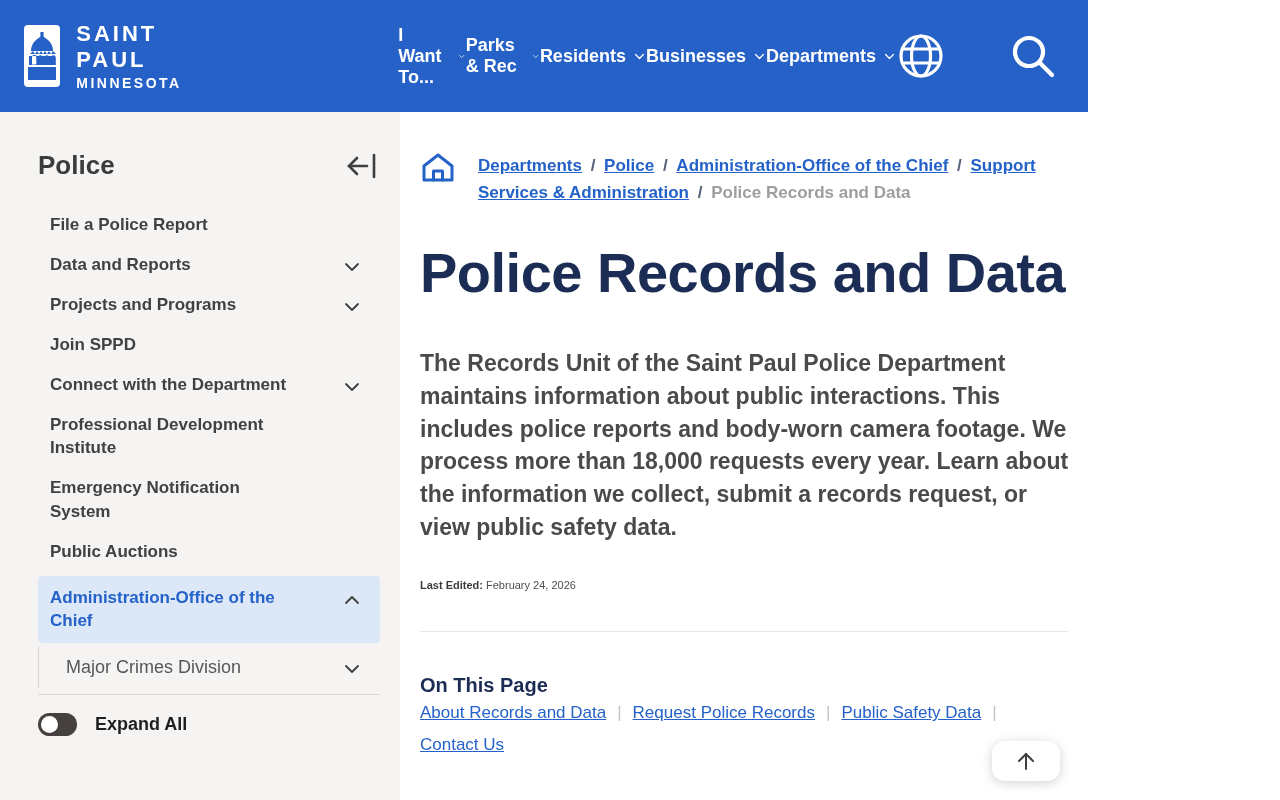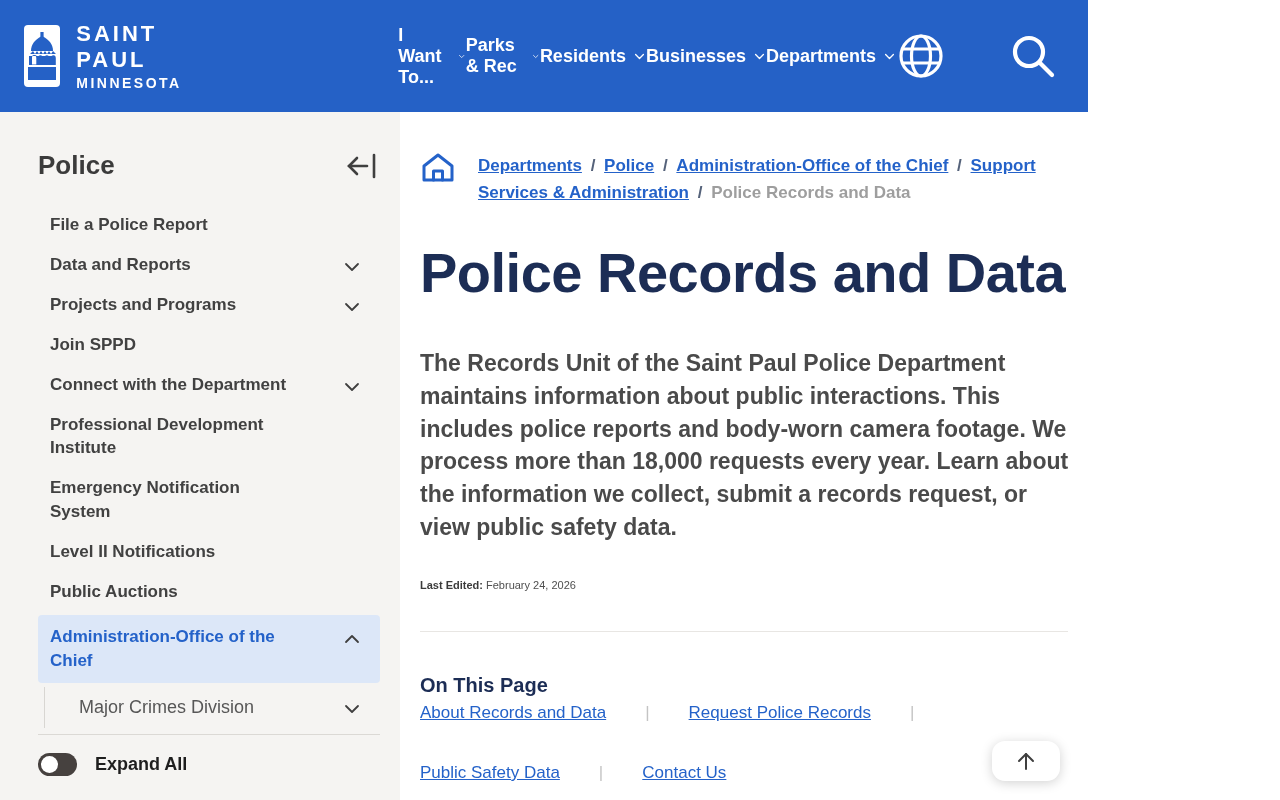--- a/index.html
+++ b/index.html
@@ -25,21 +25,21 @@
   
   .sidebar { width:400px; flex:none; background:#F5F4F2; padding:38px 20px 0 38px; overflow:hidden; }
   .sidebar-head { display:flex; align-items:center; justify-content:space-between; padding-right:2px; }
   .sidebar-title { font-size:26px; font-weight:700; color:#3B3B3B; }
   .collapse-icon { width:32px; height:28px; cursor:pointer; }
   .side-list { margin-top:24px; }
   .side-item { display:flex; align-items:flex-start; justify-content:space-between; padding:8px 12px; font-size:17px; font-weight:600; color:#414141; line-height:1.4; cursor:pointer; border-radius:4px; }
   .side-item .lbl { max-width:248px; }
   .side-item .schev { width:20px; height:20px; stroke:#3F3F3F; stroke-width:1.8; fill:none; flex:none; margin-top:4px; margin-right:6px; }
   .side-item.active { background:#DCE7F8; color:#2462C9; margin:4px 0; padding-top:10px; padding-bottom:10px; }
-  .side-item.sub { margin-left:6px; border-left:1px solid #D8D6D2; border-radius:0; padding-left:34px; color:#575757; font-weight:400; font-size:18px; }
+  .side-item.sub { border-left:1px solid #D8D6D2; border-radius:0; padding-left:27px; color:#575757; font-weight:400; font-size:18px; }
   .side-divider { border:none; border-top:1px solid #DBD9D5; margin:6px 0 0 0; }
   .expand-row { display:flex; align-items:center; gap:18px; margin-top:18px; }
   .toggle { width:39px; height:23px; background:#46413F; border-radius:12px; position:relative; cursor:pointer; flex:none; }
   .toggle-knob { width:17px; height:17px; background:#fff; border-radius:50%; position:absolute; left:3px; top:3px; }
   .expand-label { font-size:18px; font-weight:700; color:#1E1E1E; }
 
   
   .main { flex:1; background:#fff; padding:40px 10px 0 20px; overflow:hidden; }
   .breadcrumb { display:flex; align-items:flex-start; gap:8px; }
   .home-icon { width:36px; height:32px; flex:none; cursor:pointer; }
@@ -48,21 +48,21 @@
   .crumb-sep { color:#55627A; font-weight:700; padding:0 4px; }
   .crumb-current { color:#9E9E9E; font-weight:700; }
   .page-title { margin-top:34px; font-size:56px; font-weight:700; letter-spacing:-0.5px; color:#1C2D55; }
   .lede { margin-top:42px; max-width:832px; font-size:23px; font-weight:700; color:#4A4A4A; line-height:1.42; }
   .last-edited { margin-top:36px; font-size:11px; }
   .last-edited .le-label { font-weight:700; color:#3B3B3B; }
   .last-edited .le-value { color:#4F4F4F; }
   .main-divider { border:none; border-top:1px solid #E8E6E3; margin:40px 10px 0 0; }
   .otp { margin-top:42px; display:flex; align-items:flex-start;flex-direction:column; }
   .otp-label { flex:none; width:145px; font-size:20px; font-weight:700; color:#1C2D55; }
-  .otp-links { display:flex; flex-wrap:wrap; align-items:flex-start; max-width:620px; font-size:17px; line-height:1.85;gap:28px; }
+  .otp-links { display:flex; flex-wrap:wrap; align-items:flex-start; max-width:620px; font-size:17px; line-height:1.85; }
   .otp-links a { color:#2462C9; text-decoration:underline; cursor:pointer; }
   .otp-pipe { color:#C4C4C4; padding:0 11px; }
   .section-heading { margin-top:34px; font-size:40px; font-weight:700; color:#0f172a; }
 
   
   .scroll-top { position:absolute; right:28px; bottom:19px; width:68px; height:40px; background:#fff; border:none; border-radius:13px; box-shadow:0 2px 12px rgba(0,0,0,0.18); display:flex; align-items:center; justify-content:center; cursor:pointer; }
   .scroll-top svg { width:22px; height:22px; stroke:#3F3F3F; stroke-width:2; fill:none; }
 </style>
 </head>
 <body>
@@ -176,23 +176,20 @@
      <polyline points="4 7, 10 13, 16 7" stroke-linecap="round" stroke-linejoin="round" stroke="#3F3F3F" fill="none" stroke-width="1.8"></polyline>
    </svg>
           </a>
           <a class="side-item">
             <span class="lbl">Professional Development Institute</span>
           </a>
           <a class="side-item">
             <span class="lbl">Emergency Notification System</span>
           </a>
           <a class="side-item">
-            <span class="lbl">Level II Notifications</span>
-          </a>
-          <a class="side-item">
             <span class="lbl">Public Auctions</span>
           </a>
           <a class="side-item active">
             <span class="lbl">Administration-Office of the Chief</span>
             <svg class="schev" viewBox="0 0 20 20">
      <polyline points="4 13, 10 7, 16 13" stroke-linecap="round" stroke-linejoin="round" stroke="#3F3F3F" fill="none" stroke-width="1.8"></polyline>
    </svg>
           </a>
           <a class="side-item sub">
             <span class="lbl">Major Crimes Division</span>

